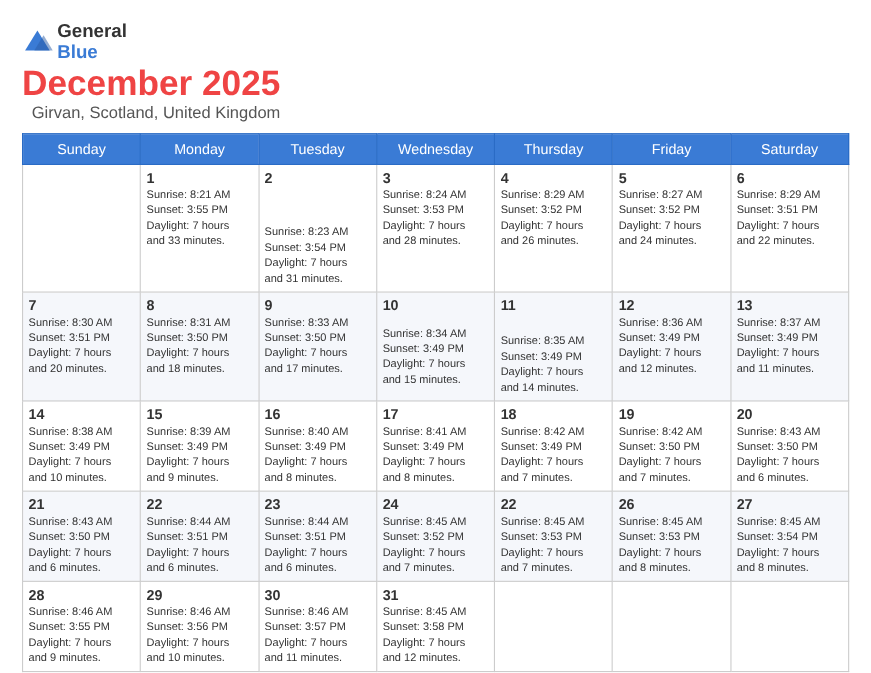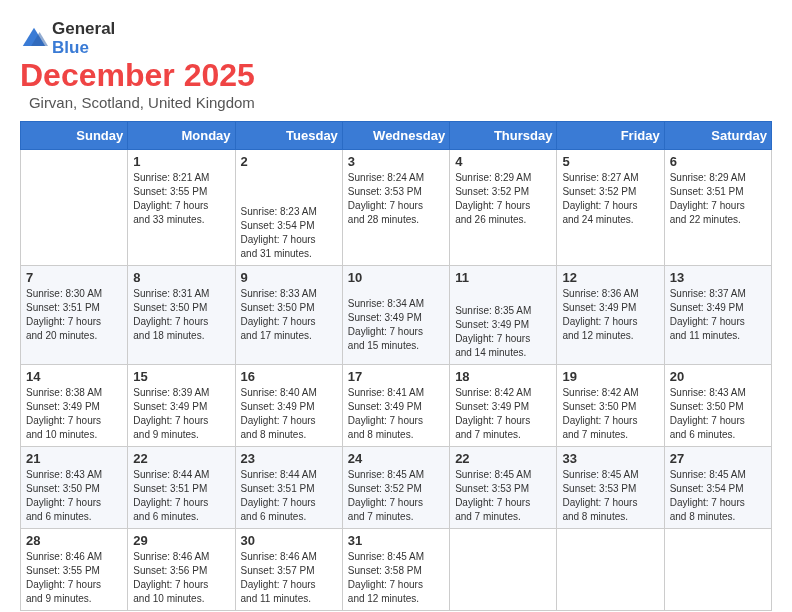--- a/index.html
+++ b/index.html
@@ -40,23 +40,23 @@
     }
     .calendar {
       width: 100%;
       border-collapse: collapse;
       border: 1px solid #ccc;
     }
     .calendar th {
       background-color: #3a7bd5;
       color: #fff;
       font-size: 13px;
-      font-weight: bold;
+      font-weight: normal;
       padding: 6px 4px;
-      text-align: right;
+      text-align: center;
       border: 1px solid #2a6bc5;
     }
     .calendar td {
       border: 1px solid #ccc;
       vertical-align: top;
       padding: 4px 5px;
       font-size: 10.5px;
       color: #333;
       width: 107px;
       min-height: 80px;
@@ -295,21 +295,21 @@
 and 7 minutes.</div>
         </td>
         <td>
           <span class="day-number">22</span>
           <div class="day-info" style="white-space: pre-line;">Sunrise: 8:45 AM
 Sunset: 3:53 PM
 Daylight: 7 hours
 and 7 minutes.</div>
         </td>
         <td>
-          <span class="day-number">33</span>
+          <span class="day-number">26</span>
           <div class="day-info" style="white-space: pre-line;">Sunrise: 8:45 AM
 Sunset: 3:53 PM
 Daylight: 7 hours
 and 8 minutes.</div>
         </td>
         <td>
           <span class="day-number">27</span>
           <div class="day-info" style="white-space: pre-line;">Sunrise: 8:45 AM
 Sunset: 3:54 PM
 Daylight: 7 hours

